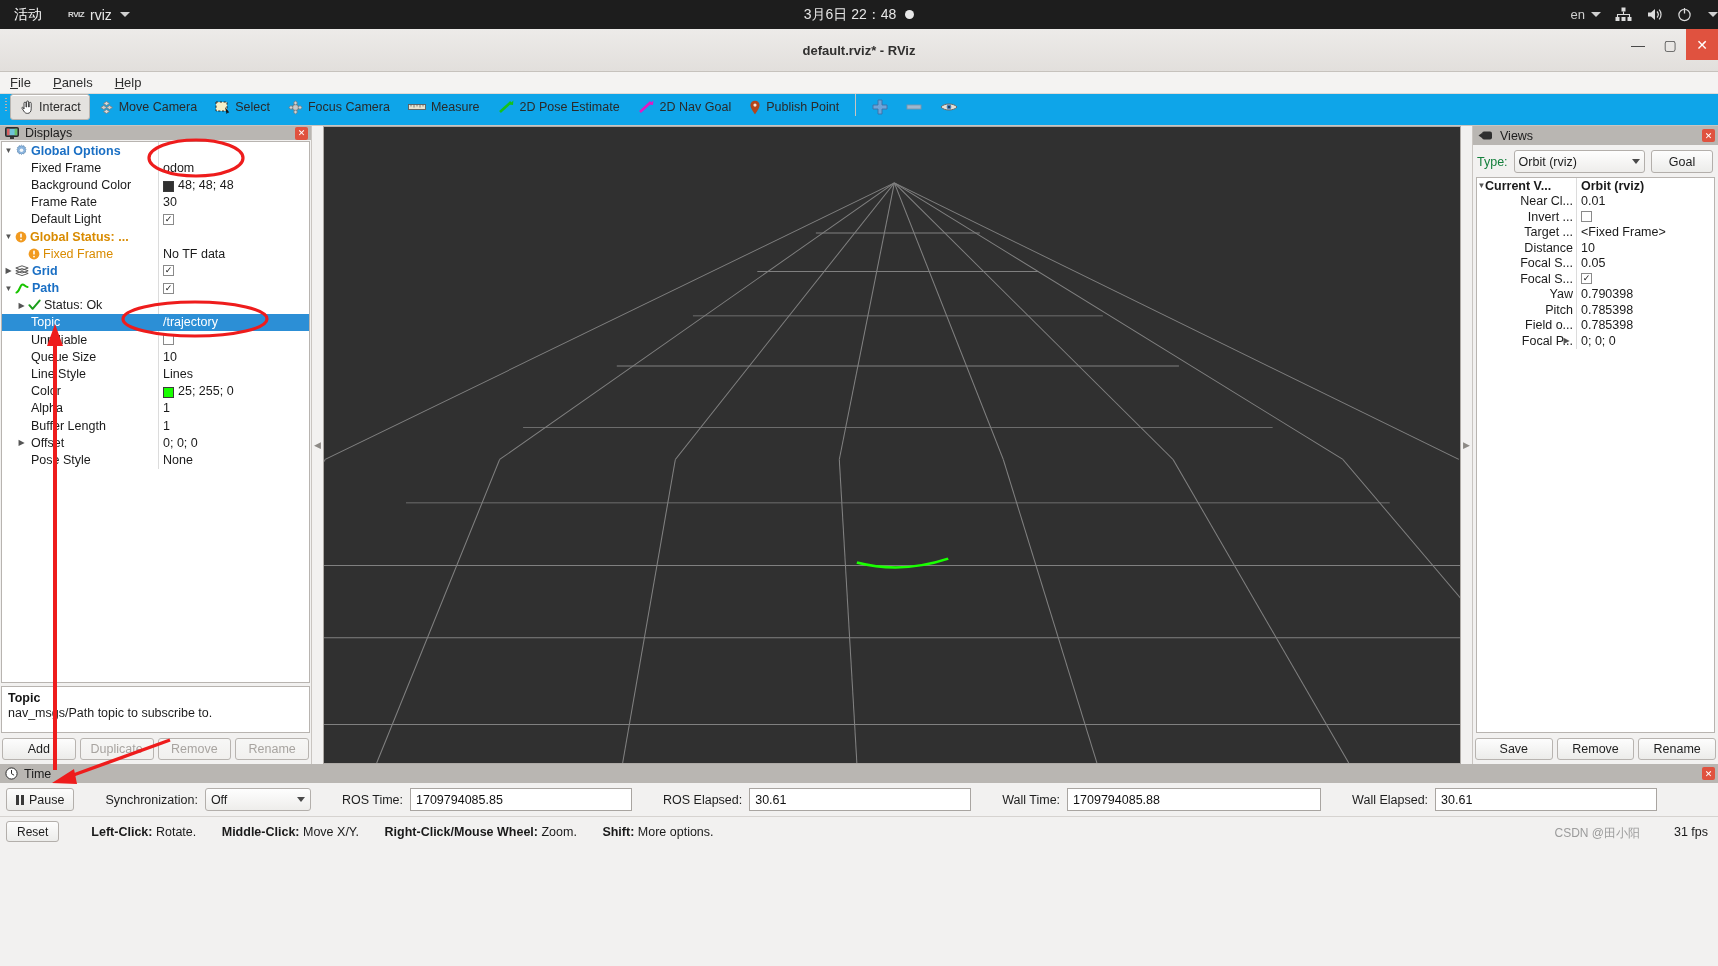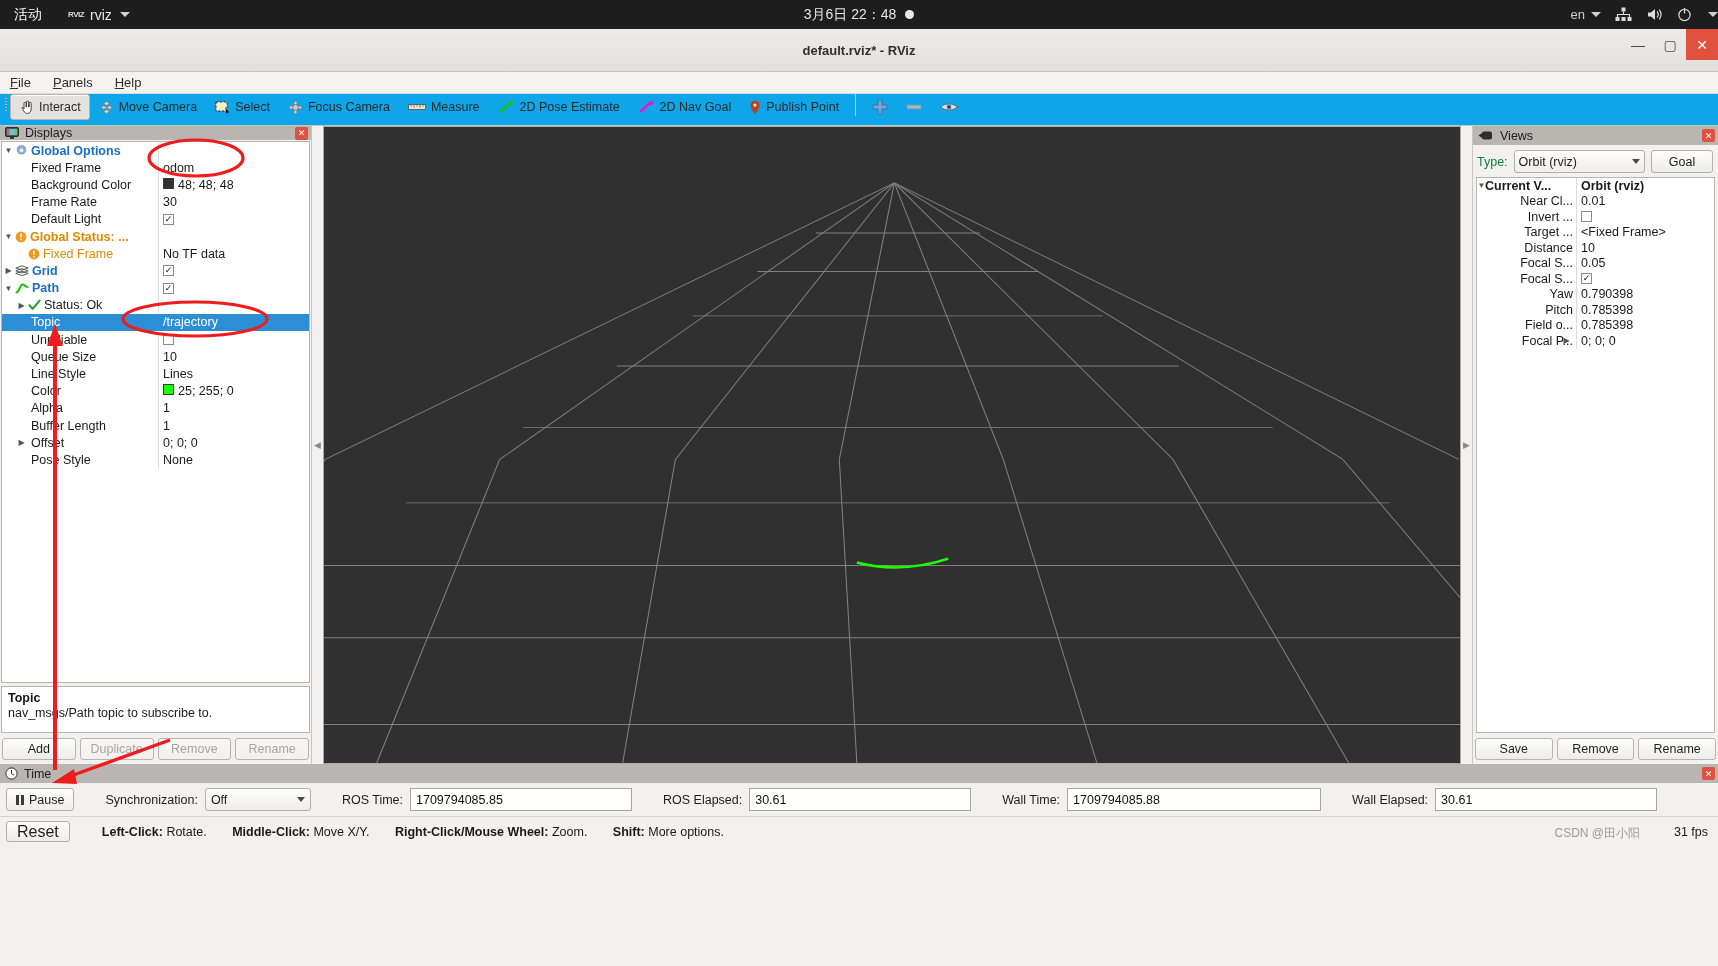--- a/index.html
+++ b/index.html
@@ -107,21 +107,21 @@
     background:#e0523f; color:#fff; font-size:9px; display:flex;
     align-items:center; justify-content:center;
   }
   #displays-tree { flex:0 0 auto; height:542px; background:#fff;
     border:1px solid #b8b4b0; margin:1px 1px 0 1px; overflow:hidden; position:relative; }
   .trow { display:flex; height:17.2px; align-items:center; font-size:12.5px; color:#1a1a1a; }
   .trow.sel { background:#2c8fd6; color:#fff; }
   .tname { width:157px; display:flex; align-items:center; flex:0 0 157px;
            border-right:1px solid #dcdcdc; height:17.2px; overflow:hidden; white-space:nowrap; }
   .trow.sel .tname { border-right-color:#2c8fd6; }
-  .tval { padding-left:4px; display:flex; align-items:flex-start; gap:4px; white-space:nowrap; }
+  .tval { padding-left:4px; display:flex; align-items:flex-end; gap:4px; white-space:nowrap; }
   .exp { width:13px; text-align:center; font-size:8px; color:#555; flex:0 0 13px; }
   .indent13 { width:13px; flex:0 0 13px; }
   .tlabel { padding-left:3px; }
   .blue-b { color:#1a6fc4; font-weight:bold; }
   .orange-b { color:#d98b00; font-weight:bold; }
   .chk { width:11px;height:11px;border:1px solid #8a8a8a;background:#fff;
         display:inline-flex;align-items:center;justify-content:center;
         font-size:9px; color:#111; line-height:1; }
   .swatch { width:11px;height:11px;border:1px solid #3a3a3a; display:inline-block; }
   .desc-box { height:70px; margin:3px 1px 0 1px; background:#fff;
@@ -189,21 +189,21 @@
   .tfield { height:23px; border:1px solid #a9a5a1; background:#fff;
     display:flex; align-items:center; padding:0 5px; font-size:12.5px; color:#111; }
   .sync-combo { width:106px; height:23px; border:1px solid #b3afab; border-radius:3px;
     background-image:linear-gradient(#fefefe,#eeedeb); display:flex; align-items:center;
     padding:0 5px; font-size:12.5px; color:#1c1c1c; }
 
   
   #statusbar { height:30px; display:flex; align-items:center; gap:10px;
     padding:0 6px; border-top:1px solid #d6d3d0; position:relative; background:#f2f1f0; }
   .reset-btn { height:21px; padding:0 10px; border:1px solid #b3afab; border-radius:3px;
-    background-image:linear-gradient(#fdfdfd,#ececea); font-size:16px; color:#1d1d1d;
+    background-image:linear-gradient(#fdfdfd,#ececea); font-size:12px; color:#1d1d1d;
     display:flex; align-items:center; }
   #status-hint { font-size:12.5px; color:#1a1a1a; }
   #status-hint b { font-weight:bold;padding-left:22px; }
   #fps { margin-left:auto; font-size:12.5px; color:#1a1a1a; padding-right:4px; }
   #watermark { position:absolute; right:78px; bottom:4px; font-size:12px; color:#9b9b9b; }
 
   
   #annot { position:absolute; inset:0; pointer-events:none; z-index:50; }
 </style>
 </head>

